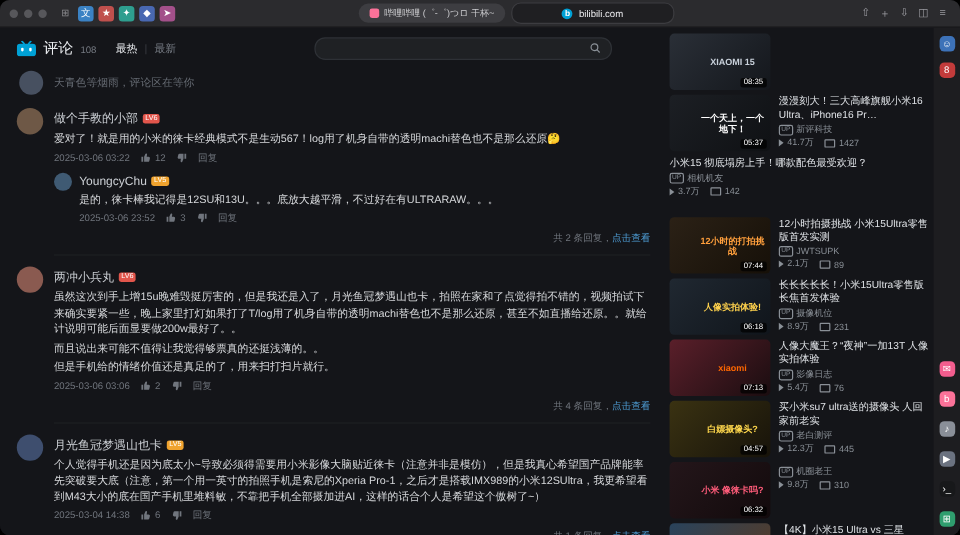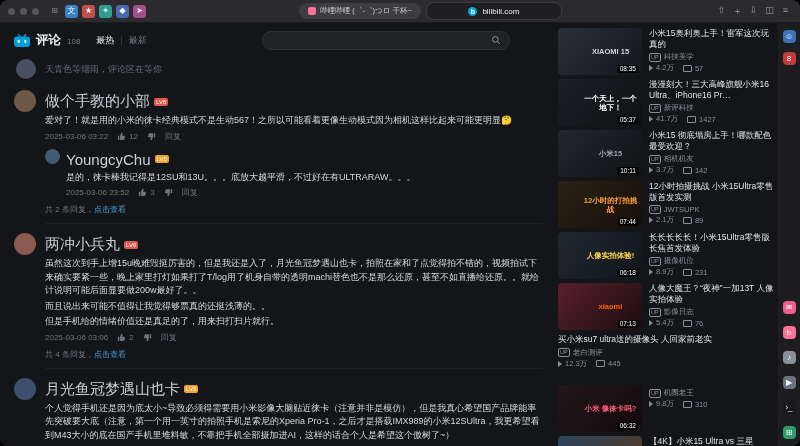--- a/index.html
+++ b/index.html
@@ -21,54 +21,54 @@
   
   .page{flex:1;display:flex;min-height:0;background:#141519;}
   .main{flex:1;min-width:0;padding:5px 10px 0 14px;overflow:hidden;}
   .sidebar{width:216px;flex:none;padding:5px 4px 0 6px;overflow:hidden;}
   .edge{width:22px;flex:none;background:#1d1d20;display:flex;flex-direction:column;align-items:center;padding:7px 0;gap:9px;}
   .eicon{width:13px;height:13px;border-radius:4px;color:#fff;font-size:8px;line-height:1;display:flex;align-items:center;justify-content:center;flex:none;}
   .edge-gap{flex:1;}
 
   
   .c-header{display:flex;align-items:center;gap:6px;height:24px;}
-  .h-title{font-size:12.5px;font-weight:bold;color:#eaecef;}
+  .h-title{font-size:12.5px;font-weight:normal;color:#eaecef;}
   .h-count{font-size:8px;color:#757a82;margin-top:3px;}
   .h-tabs{display:flex;align-items:center;gap:6px;margin-left:10px;}
   .h-tab{font-size:9px;color:#eaecef;cursor:default;}
   .h-tab.inactive{color:#757a82;}
   .h-sep{color:#3a3d42;font-size:9px;}
   .searchbox{margin-left:auto;margin-right:32px;width:230px;height:17px;border-radius:9px;background:#1f2124;border:1px solid #2e3136;display:flex;align-items:center;padding:0 8px;}
   .searchbox input{flex:1;background:transparent;border:none;outline:none;color:#cfd2d6;font-size:8px;font-family:inherit;}
 
   
   .input-row{display:flex;align-items:center;gap:9px;margin:7px 0 11px 2px;}
   .ph{font-size:9px;color:#666b73;}
 
   .avatar{width:22px;height:22px;border-radius:50%;flex:none;}
   .avatar.sm{width:15px;height:15px;}
   .avatar.in{width:20px;height:20px;}
 
   
   .comment{display:flex;gap:9px;}
   .c-body{flex:1;min-width:0;border-bottom:1px solid #1e2024;padding-bottom:8px;margin-bottom:9px;}
   .c-name-row{display:flex;align-items:center;gap:4px;margin:2px 0 3px;}
-  .c-name{font-size:15px;color:#ccd0d5;}
+  .c-name{font-size:10px;color:#ccd0d5;}
   .lv{font-size:6px;color:#fff;border-radius:2px;padding:1px 2px;line-height:1;flex:none;}
   .c-text{font-size:9px;color:#d6d8db;line-height:13.5px;word-break:break-all;}
   .c-text p{margin:0 0 2px;}
   .c-meta{display:flex;align-items:center;gap:9px;margin-top:3px;font-size:8px;color:#70757d;}
   .act{display:inline-flex;align-items:center;gap:3px;color:#70757d;cursor:default;}
   .act i{font-style:normal;}
   .ic{display:inline-block;}
   .flip{transform:rotate(180deg);}
   .reply-wrap{margin-top:7px;}
   .reply{display:flex;gap:6px;}
   .r-body{flex:1;min-width:0;}
-  .more{font-size:8px;color:#70757d;margin-top:6px;}
+  .more{font-size:8px;color:#70757d;margin-top:6px;text-align:right;}
   .more .link{color:#4f9fd8;}
 
   
   .vcard{display:flex;gap:7px;margin-bottom:4px;height:47px;}
   .thumb{width:84px;height:47px;border-radius:4px;flex:none;position:relative;overflow:hidden;}
   .lbl{position:absolute;inset:0;display:flex;align-items:center;justify-content:center;font-size:7.5px;font-weight:bold;text-align:center;padding:2px;line-height:9px;margin-left:21px;}
   .dur{position:absolute;right:3px;bottom:2px;background:rgba(0,0,0,.72);color:#fff;font-size:6.5px;padding:1px 3px;border-radius:2px;line-height:1;}
   .v-info{flex:1;min-width:0;display:flex;flex-direction:column;}
   .v-title{font-size:8.5px;color:#dfe2e6;line-height:10.5px;max-height:21px;overflow:hidden;display:-webkit-box;-webkit-line-clamp:2;-webkit-box-orient:vertical;}
   .v-up{font-size:7.5px;color:#8a9097;margin-top:3px;display:flex;gap:3px;align-items:center;}
@@ -147,21 +147,21 @@
 
       <div id="comment-list">
           <div class="comment">
             <span class="avatar" style="background:#6e5846"></span>
             <div class="c-body">
               <div class="c-name-row">
                 <span class="c-name">做个手教的小部</span>
                 <span class="lv" style="background:#e2564c">LV6</span>
               </div>
               <div class="c-text">
-                <p>爱对了！就是用的小米的徕卡经典模式不是生动567！之所以可能看着更像生动模式因为相机这样比起来可能更明显🤔</p>
+                <p>爱对了！就是用的小米的徕卡经典模式不是生动567！log用了机身自带的透明machi替色也不是那么还原🤔</p>
               </div>
               <div class="c-meta">
                 <span>2025-03-06 03:22</span>
                 <span class="act">
                   <svg class="ic" width="9" height="9" viewBox="0 0 16 16" fill="currentColor">
                     <path d="M1.5 6.5h2.6V14H1.5zM5.5 14h5.9c.9 0 1.6-.6 1.8-1.4l.9-3.8c.3-1.2-.7-2.3-1.9-2.3H9.3l.5-3C10 2.3 9.4 1.5 8.5 1.5c-.5 0-1 .3-1.2.8L5.5 6.5z"></path>
                   </svg>
                   <i>12</i>
                 </span>
                 <span class="act">
@@ -261,48 +261,36 @@
           </div>
         </div>
     </div>
 
     <div class="sidebar" id="video-list">
         <div class="vcard">
           <div class="thumb" style="background:linear-gradient(135deg,#2a2f37,#14171c)">
             <span class="lbl" style="color:#c8d0da">XIAOMI 15</span>
             <span class="dur">08:35</span>
           </div>
-          <div class="v-info">
-            <div class="v-title">小米15奥利奥上手！雷军这次玩真的</div>
-            <div class="v-up"><span class="up-badge">UP</span>科技美学</div>
-            <div class="v-stats">
-              <span><i class="play-ic"></i>4.2万</span>
-              <span><i class="dm-ic"></i>57</span>
-            </div>
-          </div>
         </div>
         <div class="vcard">
           <div class="thumb" style="background:linear-gradient(135deg,#1c1f24,#0f1114)">
             <span class="lbl" style="color:#ffffff">一个天上，一个地下！</span>
             <span class="dur">05:37</span>
           </div>
           <div class="v-info">
             <div class="v-title">漫漫刻大！三大高峰旗舰小米16 Ultra、iPhone16 Pr…</div>
             <div class="v-up"><span class="up-badge">UP</span>新评科技</div>
             <div class="v-stats">
               <span><i class="play-ic"></i>41.7万</span>
               <span><i class="dm-ic"></i>1427</span>
             </div>
           </div>
         </div>
         <div class="vcard">
-          <div class="thumb" style="background:linear-gradient(135deg,#23262b,#101216)">
-            <span class="lbl" style="color:#9aa3ad">小米15</span>
-            <span class="dur">10:11</span>
-          </div>
           <div class="v-info">
             <div class="v-title">小米15 彻底塌房上手！哪款配色最受欢迎？</div>
             <div class="v-up"><span class="up-badge">UP</span>相机机友</div>
             <div class="v-stats">
               <span><i class="play-ic"></i>3.7万</span>
               <span><i class="dm-ic"></i>142</span>
             </div>
           </div>
         </div>
         <div class="vcard">
@@ -341,20 +329,24 @@
           <div class="v-info">
             <div class="v-title">人像大魔王？“夜神”一加13T 人像实拍体验</div>
             <div class="v-up"><span class="up-badge">UP</span>影像日志</div>
             <div class="v-stats">
               <span><i class="play-ic"></i>5.4万</span>
               <span><i class="dm-ic"></i>76</span>
             </div>
           </div>
         </div>
         <div class="vcard">
+          <div class="thumb" style="background:linear-gradient(135deg,#3a3212,#17130a)">
+            <span class="lbl" style="color:#ffd84d">白嫖摄像头?</span>
+            <span class="dur">04:57</span>
+          </div>
           <div class="v-info">
             <div class="v-title">买小米su7 ultra送的摄像头 人回家前老实</div>
             <div class="v-up"><span class="up-badge">UP</span>老白测评</div>
             <div class="v-stats">
               <span><i class="play-ic"></i>12.3万</span>
               <span><i class="dm-ic"></i>445</span>
             </div>
           </div>
         </div>
         <div class="vcard">

